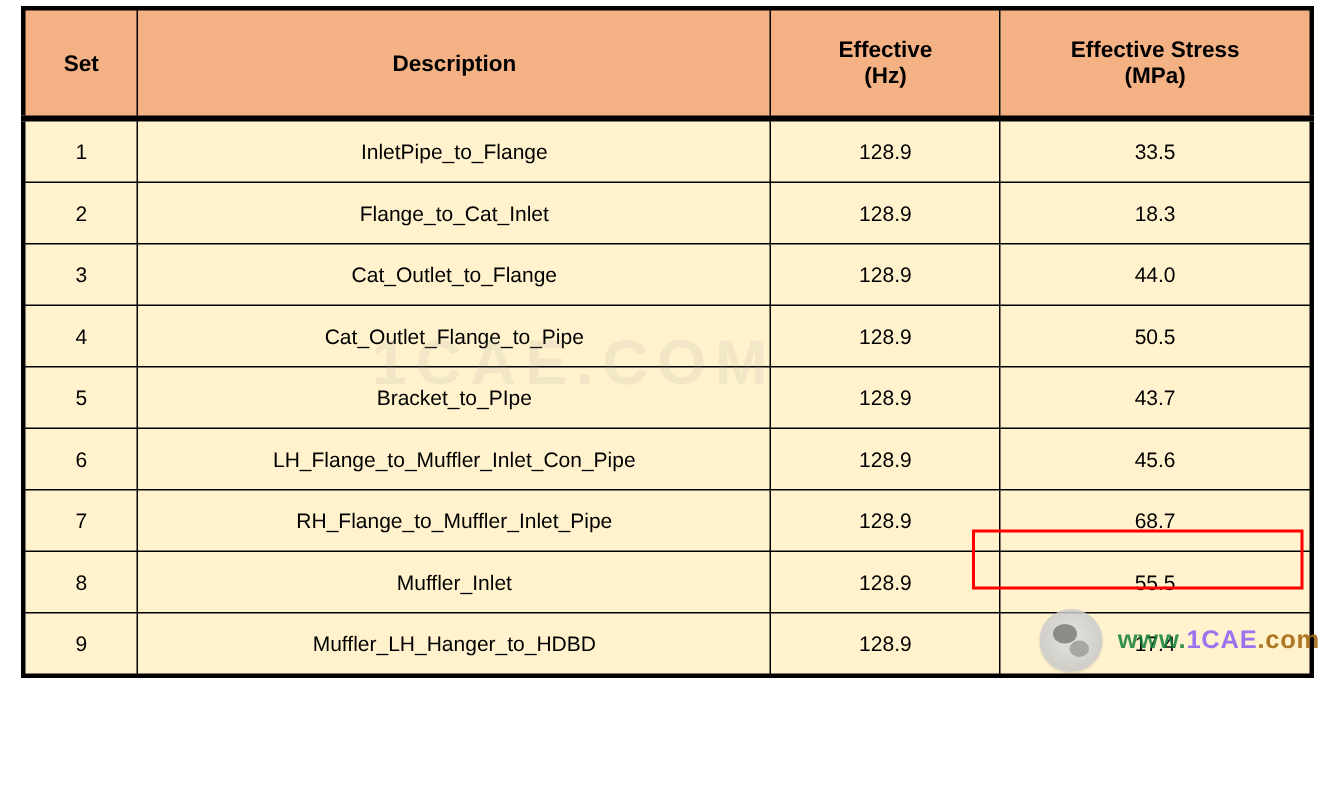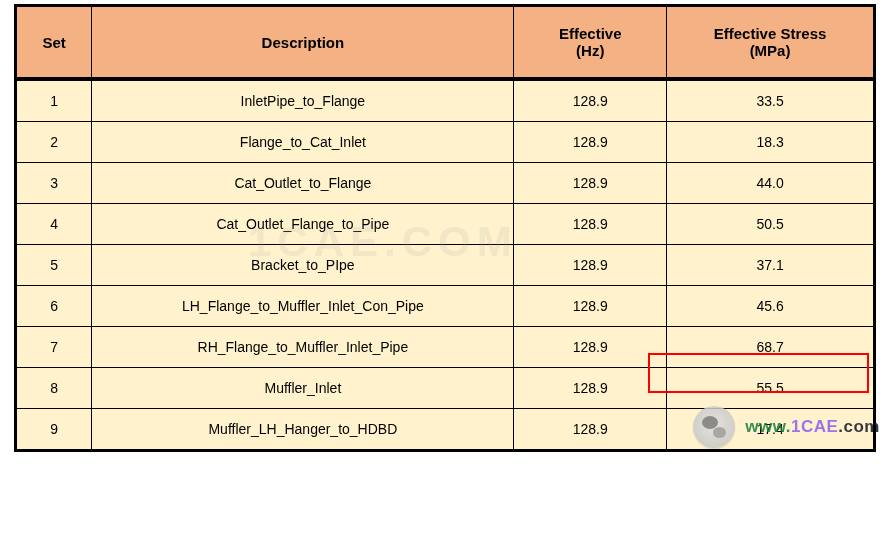--- a/index.html
+++ b/index.html
@@ -112,21 +112,21 @@
       letter-spacing: 2px;
       font-family: "Microsoft YaHei", sans-serif;
     }
     .url-text {
       font-size: 17px;
       font-weight: bold;
       letter-spacing: 0.5px;
     }
     .url-www { color: #15803d; }
     .url-domain { color: #8b5cf6; }
-    .url-com { color: #0f172a; }
+    .url-com { color: #a16207; }
     .wm-overlay {
       position: absolute;
       left: 248px;
       top: 218px;
       font-size: 42px;
       font-weight: bold;
       color: rgba(160,160,160,0.15);
       letter-spacing: 6px;
       pointer-events: none;
       font-family: Arial, sans-serif;
@@ -175,21 +175,21 @@
         <tr>
           <td>4</td>
           <td>Cat_Outlet_Flange_to_Pipe</td>
           <td>128.9</td>
           <td>50.5</td>
         </tr>
         <tr>
           <td>5</td>
           <td>Bracket_to_PIpe</td>
           <td>128.9</td>
-          <td>37.1</td>
+          <td>43.7</td>
         </tr>
         <tr>
           <td>6</td>
           <td>LH_Flange_to_Muffler_Inlet_Con_Pipe</td>
           <td>128.9</td>
           <td>45.6</td>
         </tr>
         <tr>
           <td>7</td>
           <td>RH_Flange_to_Muffler_Inlet_Pipe</td>

